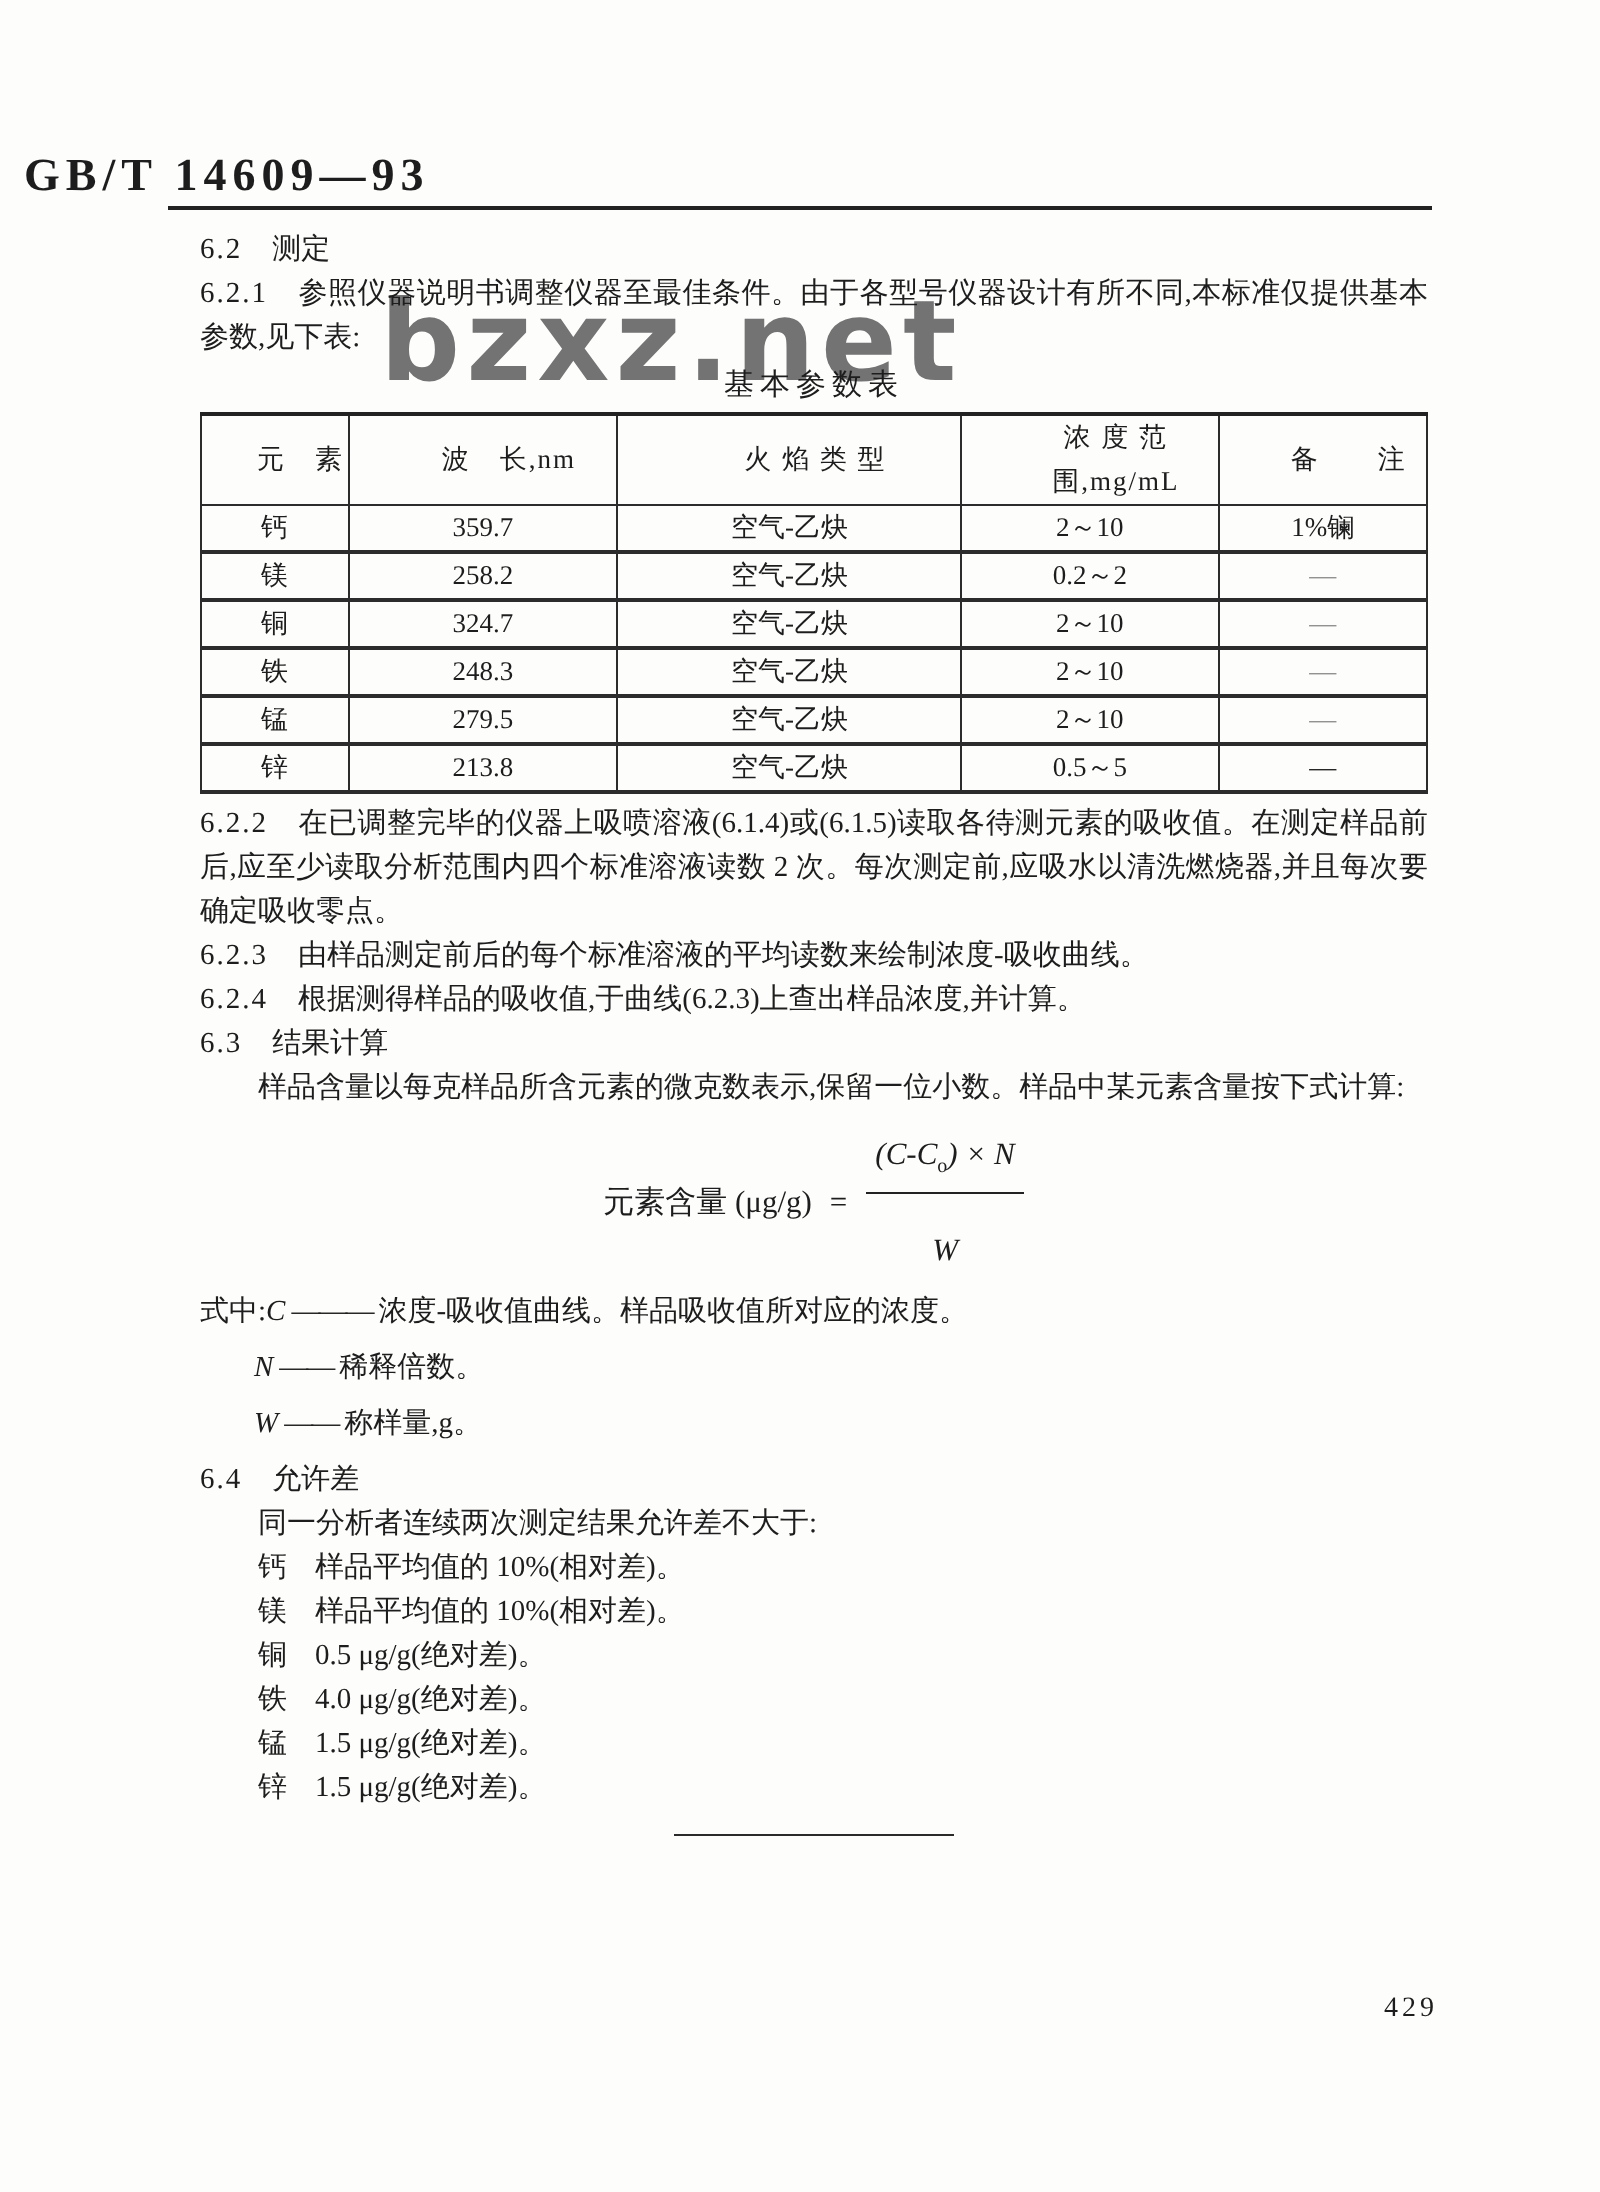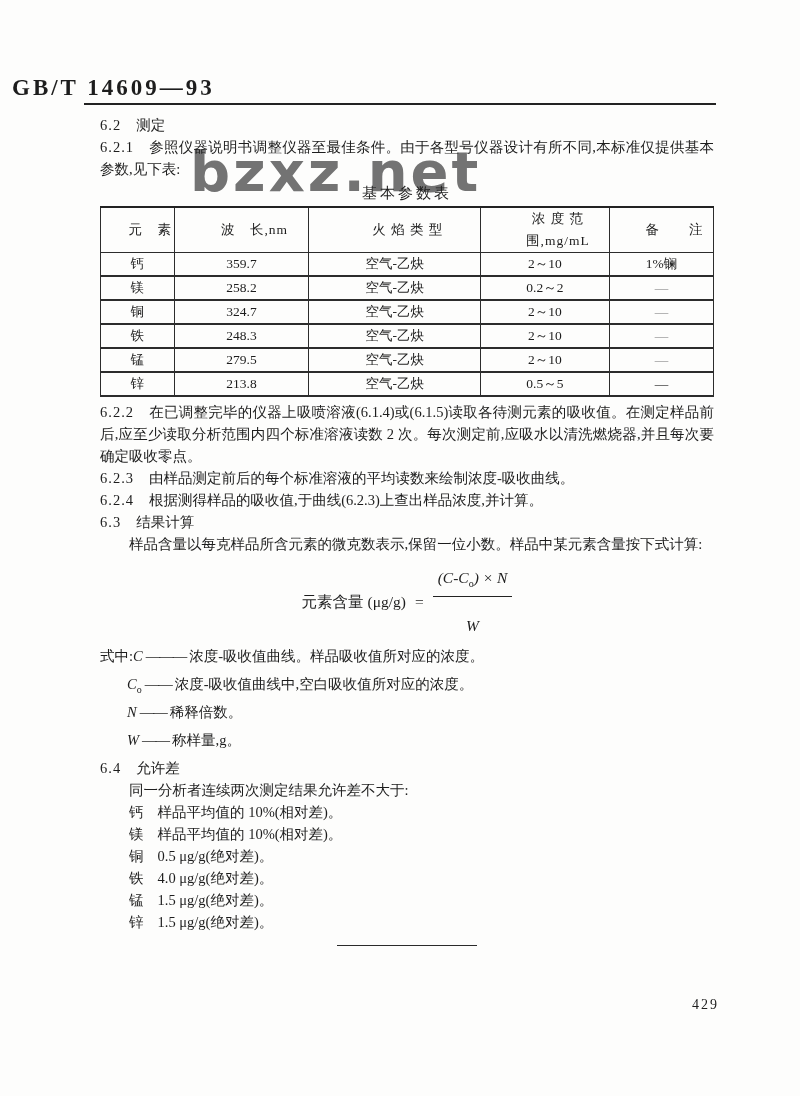--- a/index.html
+++ b/index.html
@@ -145,21 +145,20 @@
     <div class="formula">
       <span>元素含量 (μg/g)</span>
       <span>=</span>
       <span class="frac">
         <span class="num"><i>(C-C</i><sub>o</sub><i>) × N</i></span>
         <span class="den"><i>W</i></span>
       </span>
     </div>
 
     <div class="def-line"><span>式中:</span><i>C</i><sub></sub><span class="dash">———</span><span>浓度-吸收值曲线。样品吸收值所对应的浓度。</span></div>
-    <div class="def-line indent"><i>C</i><sub>o</sub><span class="dash">——</span><span>浓度-吸收值曲线中,空白吸收值所对应的浓度。</span></div>
     <div class="def-line indent"><i>N</i><sub></sub><span class="dash">——</span><span>稀释倍数。</span></div>
     <div class="def-line indent"><i>W</i><sub></sub><span class="dash">——</span><span>称样量,g。</span></div>
 
     <p class="sec-heading"><span class="sec-num">6.4</span><span>允许差</span></p>
 
     <p class="para intro-line">同一分析者连续两次测定结果允许差不大于:</p>
 
     <div class="tol-line"><span class="tol-el">钙</span><span>样品平均值的 10%(相对差)。</span></div>
     <div class="tol-line"><span class="tol-el">镁</span><span>样品平均值的 10%(相对差)。</span></div>
     <div class="tol-line"><span class="tol-el">铜</span><span>0.5 μg/g(绝对差)。</span></div>

